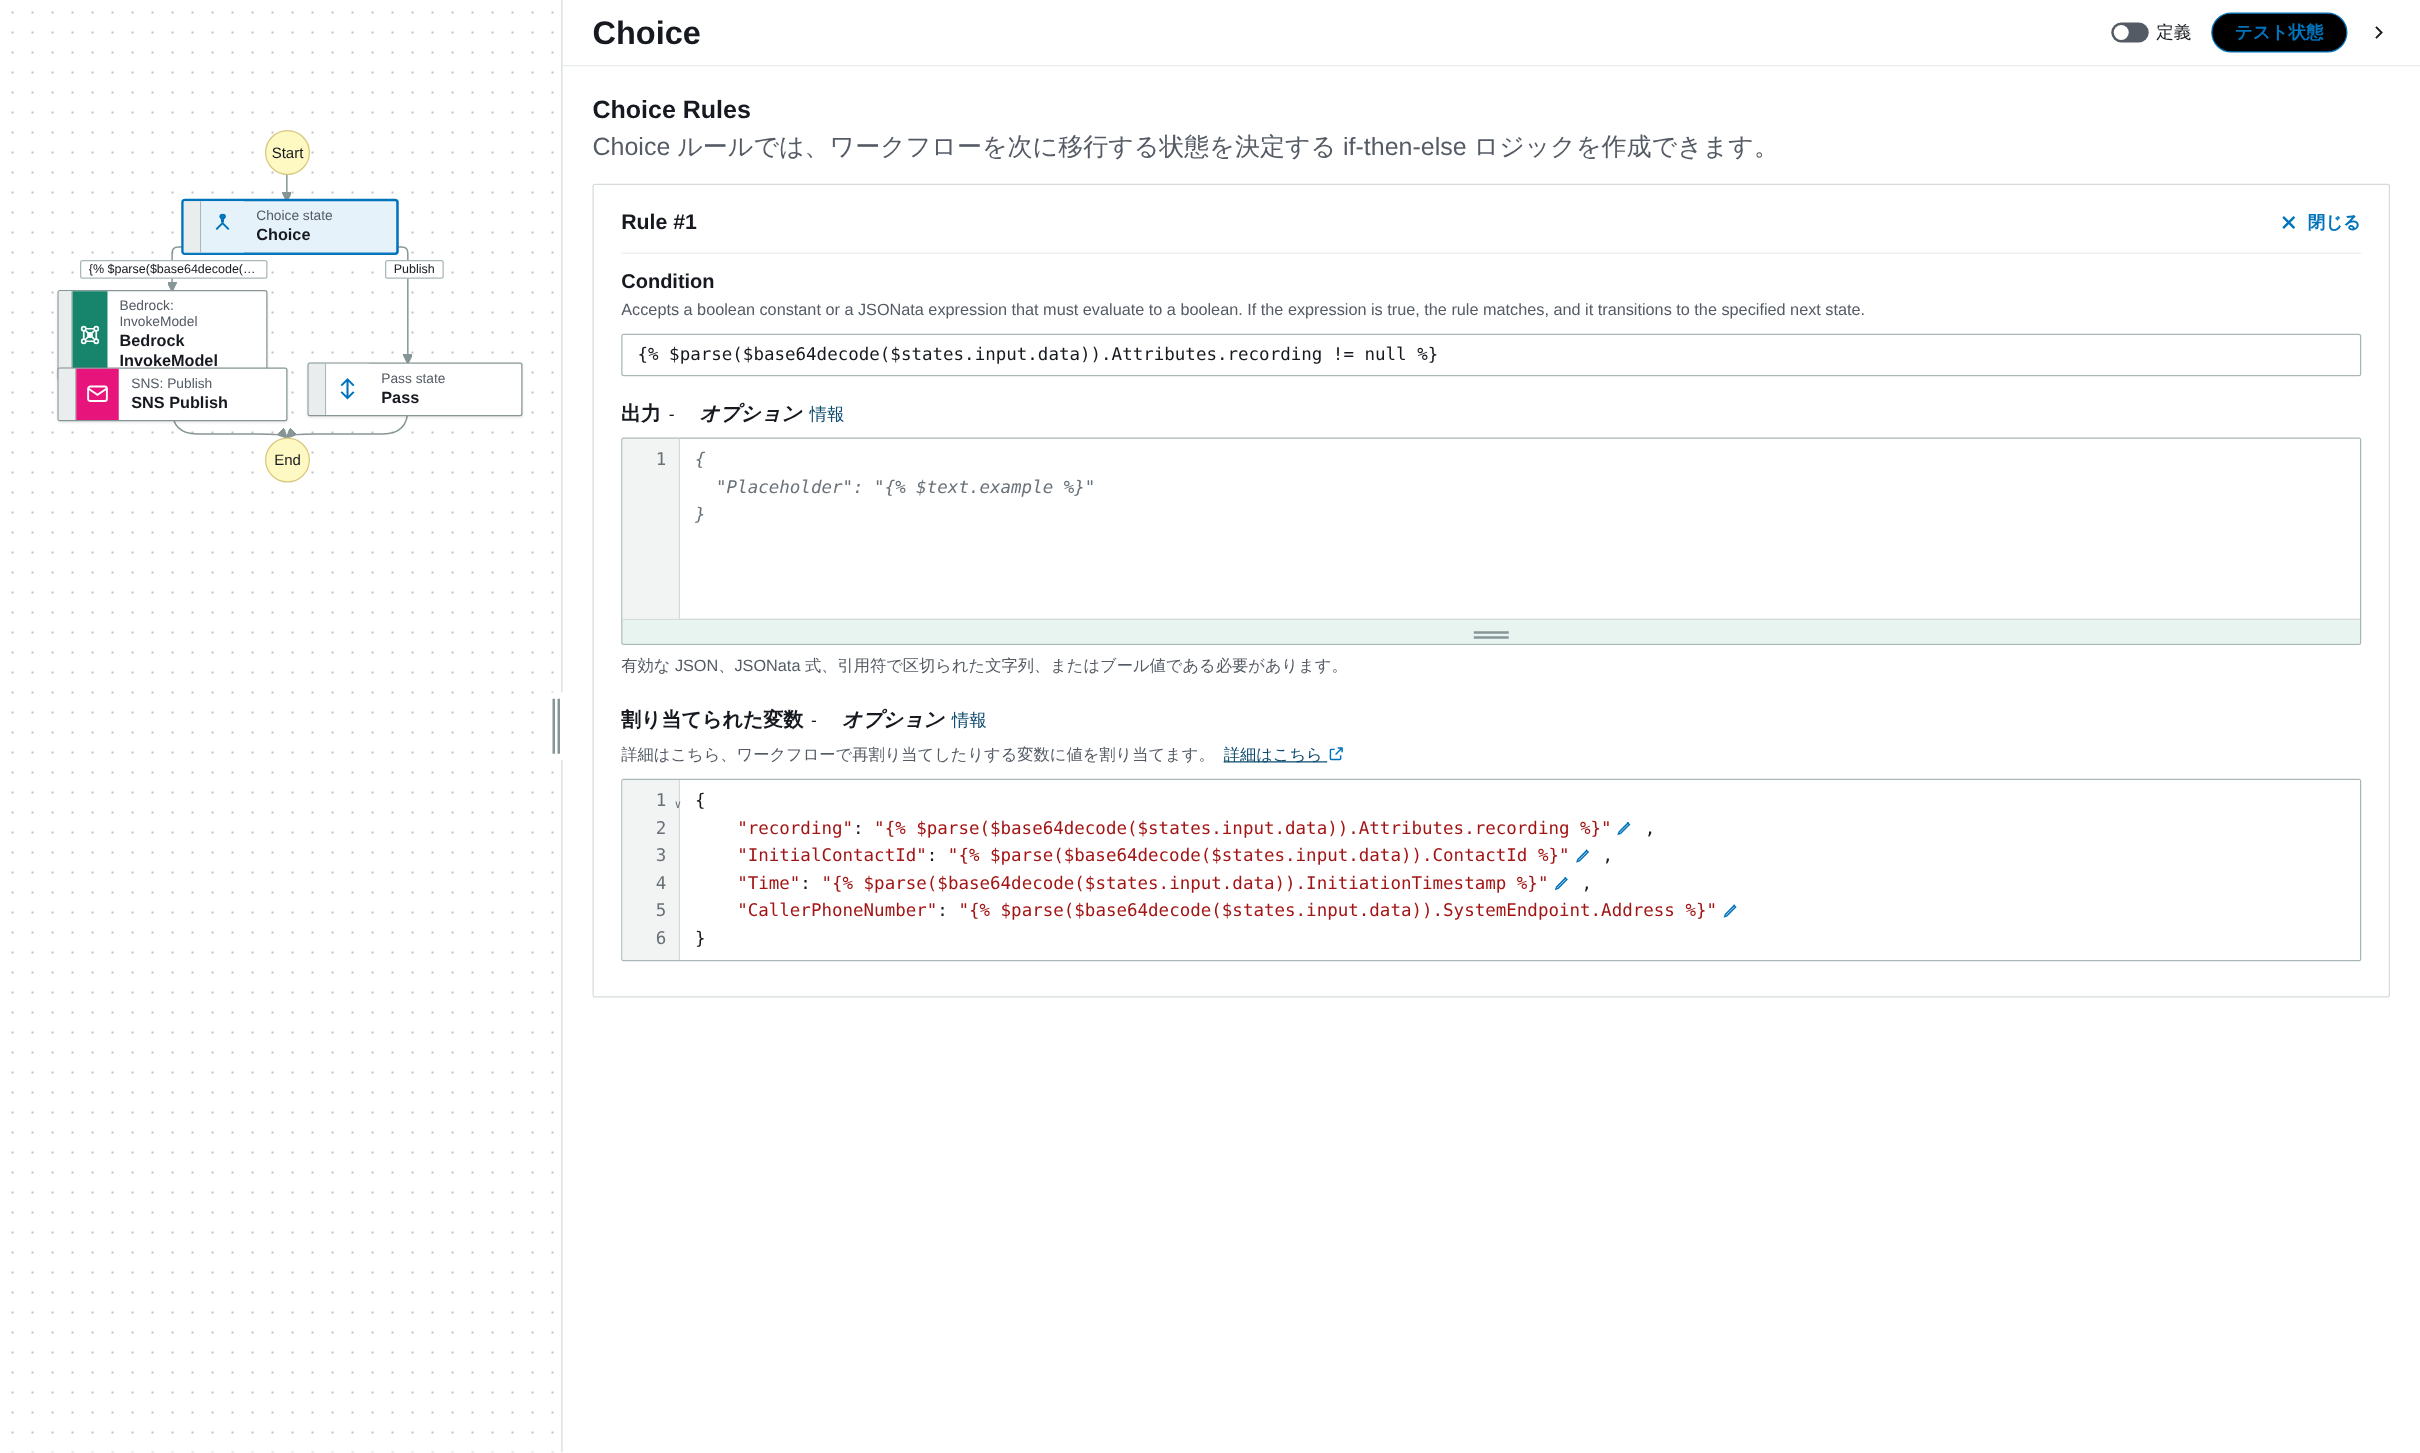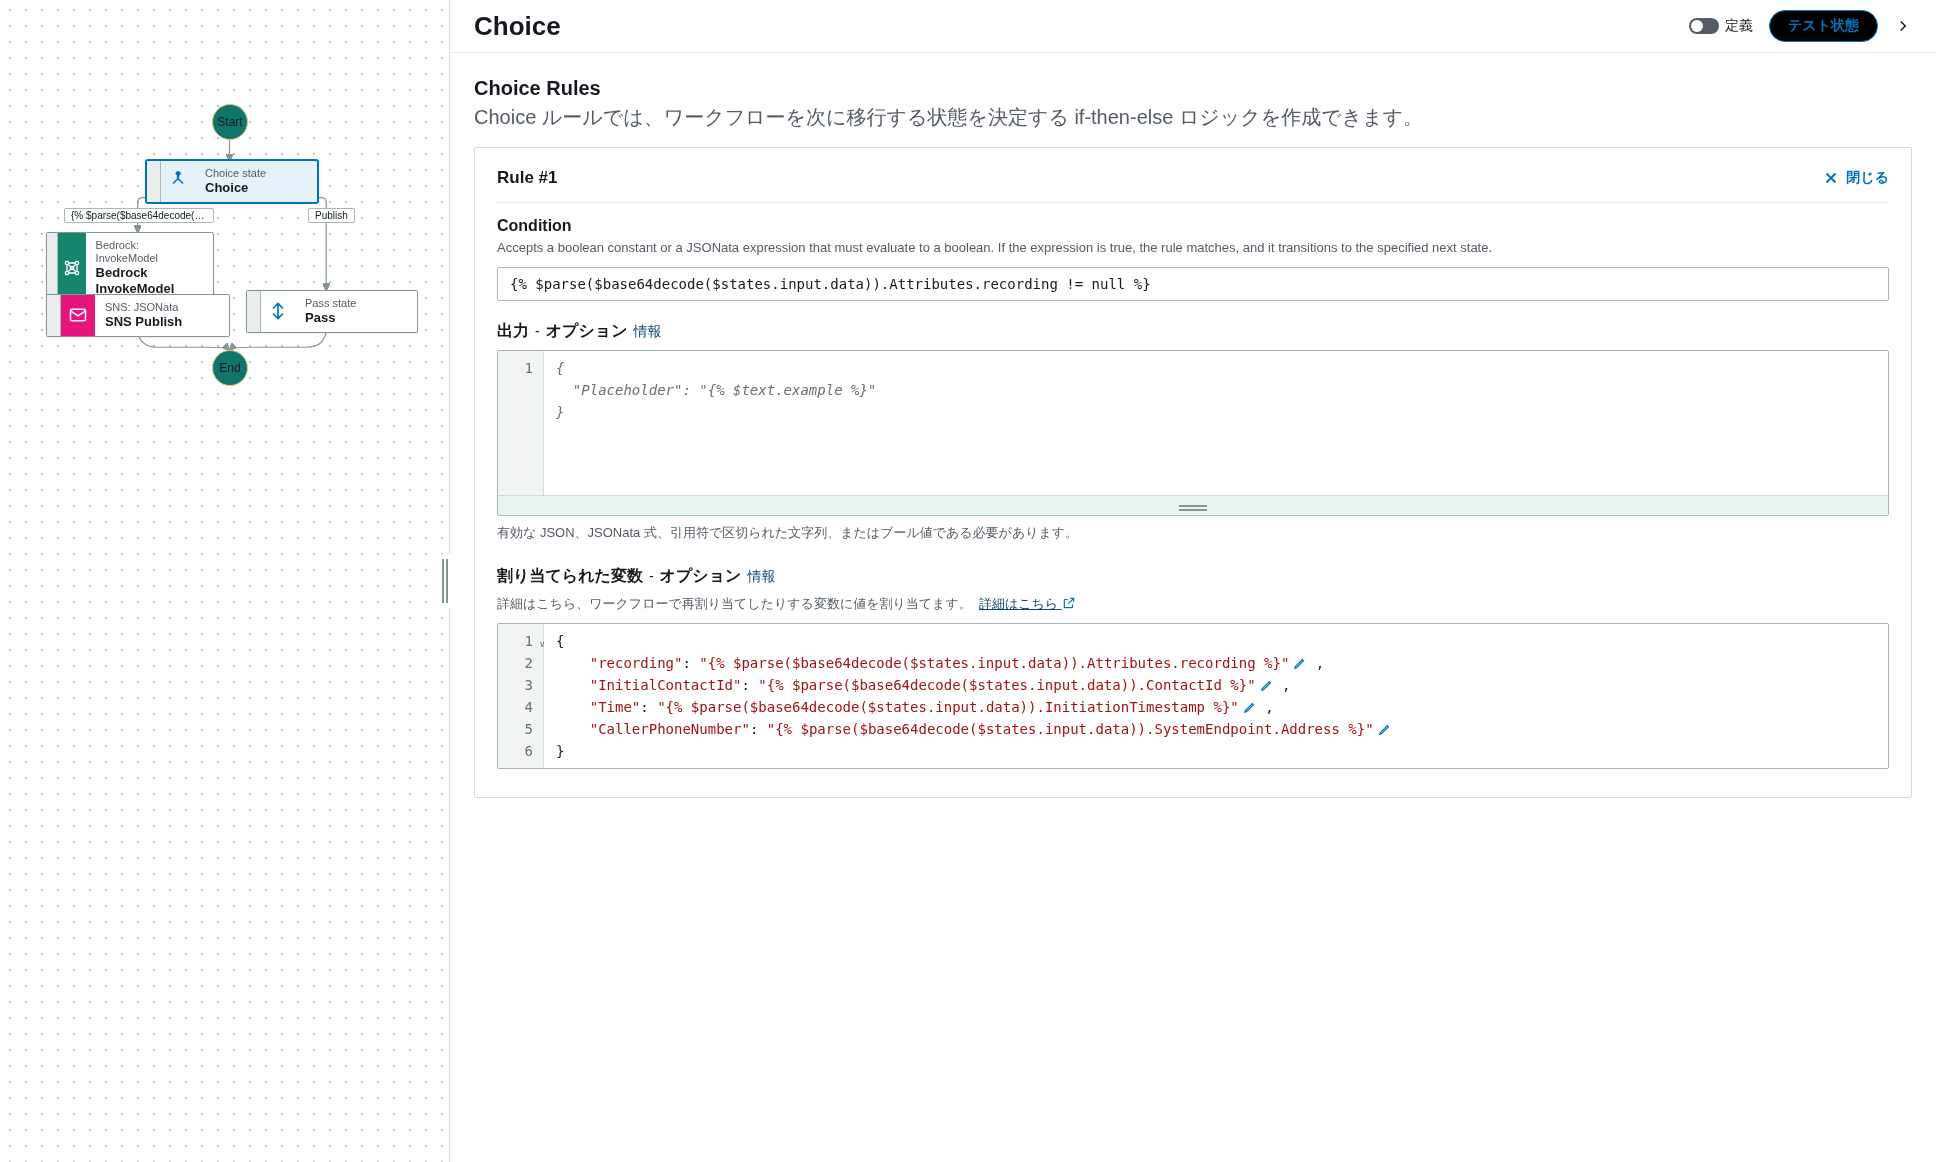--- a/index.html
+++ b/index.html
@@ -3,21 +3,21 @@
 <meta charset="utf-8">
 <style>
 * { box-sizing: border-box; margin: 0; padding: 0; }
 body { font-family: -apple-system, BlinkMacSystemFont, "Segoe UI", Helvetica, Arial, sans-serif; font-size: 14px; color: #16191f; background: #fff; overflow: hidden; }
 .app { display: flex; height: 100vh; }
 
 
 .canvas-panel { width: 450px; position: relative; background: #fff; border-right: 1px solid #d5dbdb; }
 .canvas-dots { position: absolute; inset: 0; background-image: radial-gradient(#c0c0c0 1px, transparent 1px); background-size: 16px 16px; background-position: 2px 2px; }
 
-.node-circle { position: absolute; width: 36px; height: 36px; border-radius: 50%; background: #0f766e; border: 1px solid #d8c77a; display: flex; align-items: center; justify-content: center; font-size: 12px; font-weight: 500; }
+.node-circle { position: absolute; width: 36px; height: 36px; border-radius: 50%; background: #fef9c3; border: 1px solid #d8c77a; display: flex; align-items: center; justify-content: center; font-size: 12px; font-weight: 500; }
 .node-rect { position: absolute; display: flex; align-items: stretch; background: #fff; border: 1px solid #879596; border-radius: 2px; box-shadow: 0 1px 2px rgba(0,0,0,.08); }
 .node-rect.selected { border-color: #0073bb; background: #e6f2fa; box-shadow: 0 0 0 1px #0073bb; }
 .node-handle { width: 14px; background: #eaeded; border-right: 1px solid #aab7b8; }
 .node-icon { width: 34px; display: flex; align-items: center; justify-content: center; }
 .node-icon.bedrock { background: #16856b; color: #fff; }
 .node-icon.sns { background: #e7157b; color: #fff; }
 .node-icon.choice { background: #e6f2fa; color: #0073bb; }
 .node-icon.pass { background: #fff; color: #0073bb; }
 .node-body { padding: 6px 10px; min-width: 120px; }
 .node-sup { font-size: 11px; color: #545b64; line-height: 1.2; }
@@ -47,21 +47,21 @@
 .section-desc { font-size: 20px; color: #545b64; margin-bottom: 16px; }
 
 .rule-box { border: 1px solid #d5dbdb; border-radius: 2px; padding: 20px 22px; }
 .rule-head { display: flex; align-items: center; justify-content: space-between; padding-bottom: 14px; border-bottom: 1px solid #eaeded; margin-bottom: 14px; }
 .rule-head h3 { font-size: 17px; font-weight: 700; }
 .close-btn { display: flex; align-items: center; gap: 6px; color: #0073bb; font-weight: 600; cursor: pointer; }
 
 .sub-title { font-size: 16px; font-weight: 700; margin-bottom: 4px; }
 .sub-desc { font-size: 13px; color: #545b64; margin-bottom: 10px; line-height: 1.4; }
 .sub-title-row { display: flex; align-items: baseline; gap: 6px; margin-bottom: 4px; }
-.italic-opt { font-weight: 700; }
+.italic-opt { font-style: italic; font-weight: 700; margin-left: 14px; }
 .link { color: #0c4a6e; cursor: pointer; }
 .link-u { text-decoration: underline; }
 
 .code-input { border: 1px solid #aab7b8; border-radius: 2px; padding: 8px 12px; font-family: ui-monospace, Menlo, Consolas, monospace; font-size: 14px; background: #fff; margin-bottom: 20px; }
 
 .editor { border: 1px solid #aab7b8; border-radius: 2px; margin-bottom: 8px; overflow: hidden; }
 .editor.output-block { background: #e7f4f0; }
 .editor-body { display: flex; background: #fff; font-family: ui-monospace, Menlo, Consolas, monospace; font-size: 14px; }
 .gutter { width: 46px; background: #f2f3f3; border-right: 1px solid #d5dbdb; padding: 6px 0; text-align: right; color: #687078; user-select: none; }
 .gutter div { padding: 0 10px 0 0; line-height: 22px; }
@@ -143,21 +143,21 @@
 
     <div class="node-rect" style="left:46px; top:294px; width:184px;">
       <div class="node-handle"></div>
       <div class="node-icon sns">
         <svg width="20" height="20" viewBox="0 0 24 24" fill="none" stroke="currentColor" stroke-width="1.8">
             <rect x="3" y="5" width="18" height="14" rx="2"></rect>
             <path d="M3 7l9 6 9-6"></path>
           </svg>
       </div>
       <div class="node-body">
-        <div class="node-sup">SNS: JSONata</div>
+        <div class="node-sup">SNS: Publish</div>
         <div class="node-title">SNS Publish</div>
       </div>
     </div>
 
     <div class="node-rect" style="left:246px; top:290px; width:172px;">
       <div class="node-handle"></div>
       <div class="node-icon pass">
         <svg width="20" height="20" viewBox="0 0 24 24" fill="none" stroke="currentColor" stroke-width="2">
             <path d="M12 3v18M6 9l6-6 6 6M6 15l6 6 6-6"></path>
           </svg>

